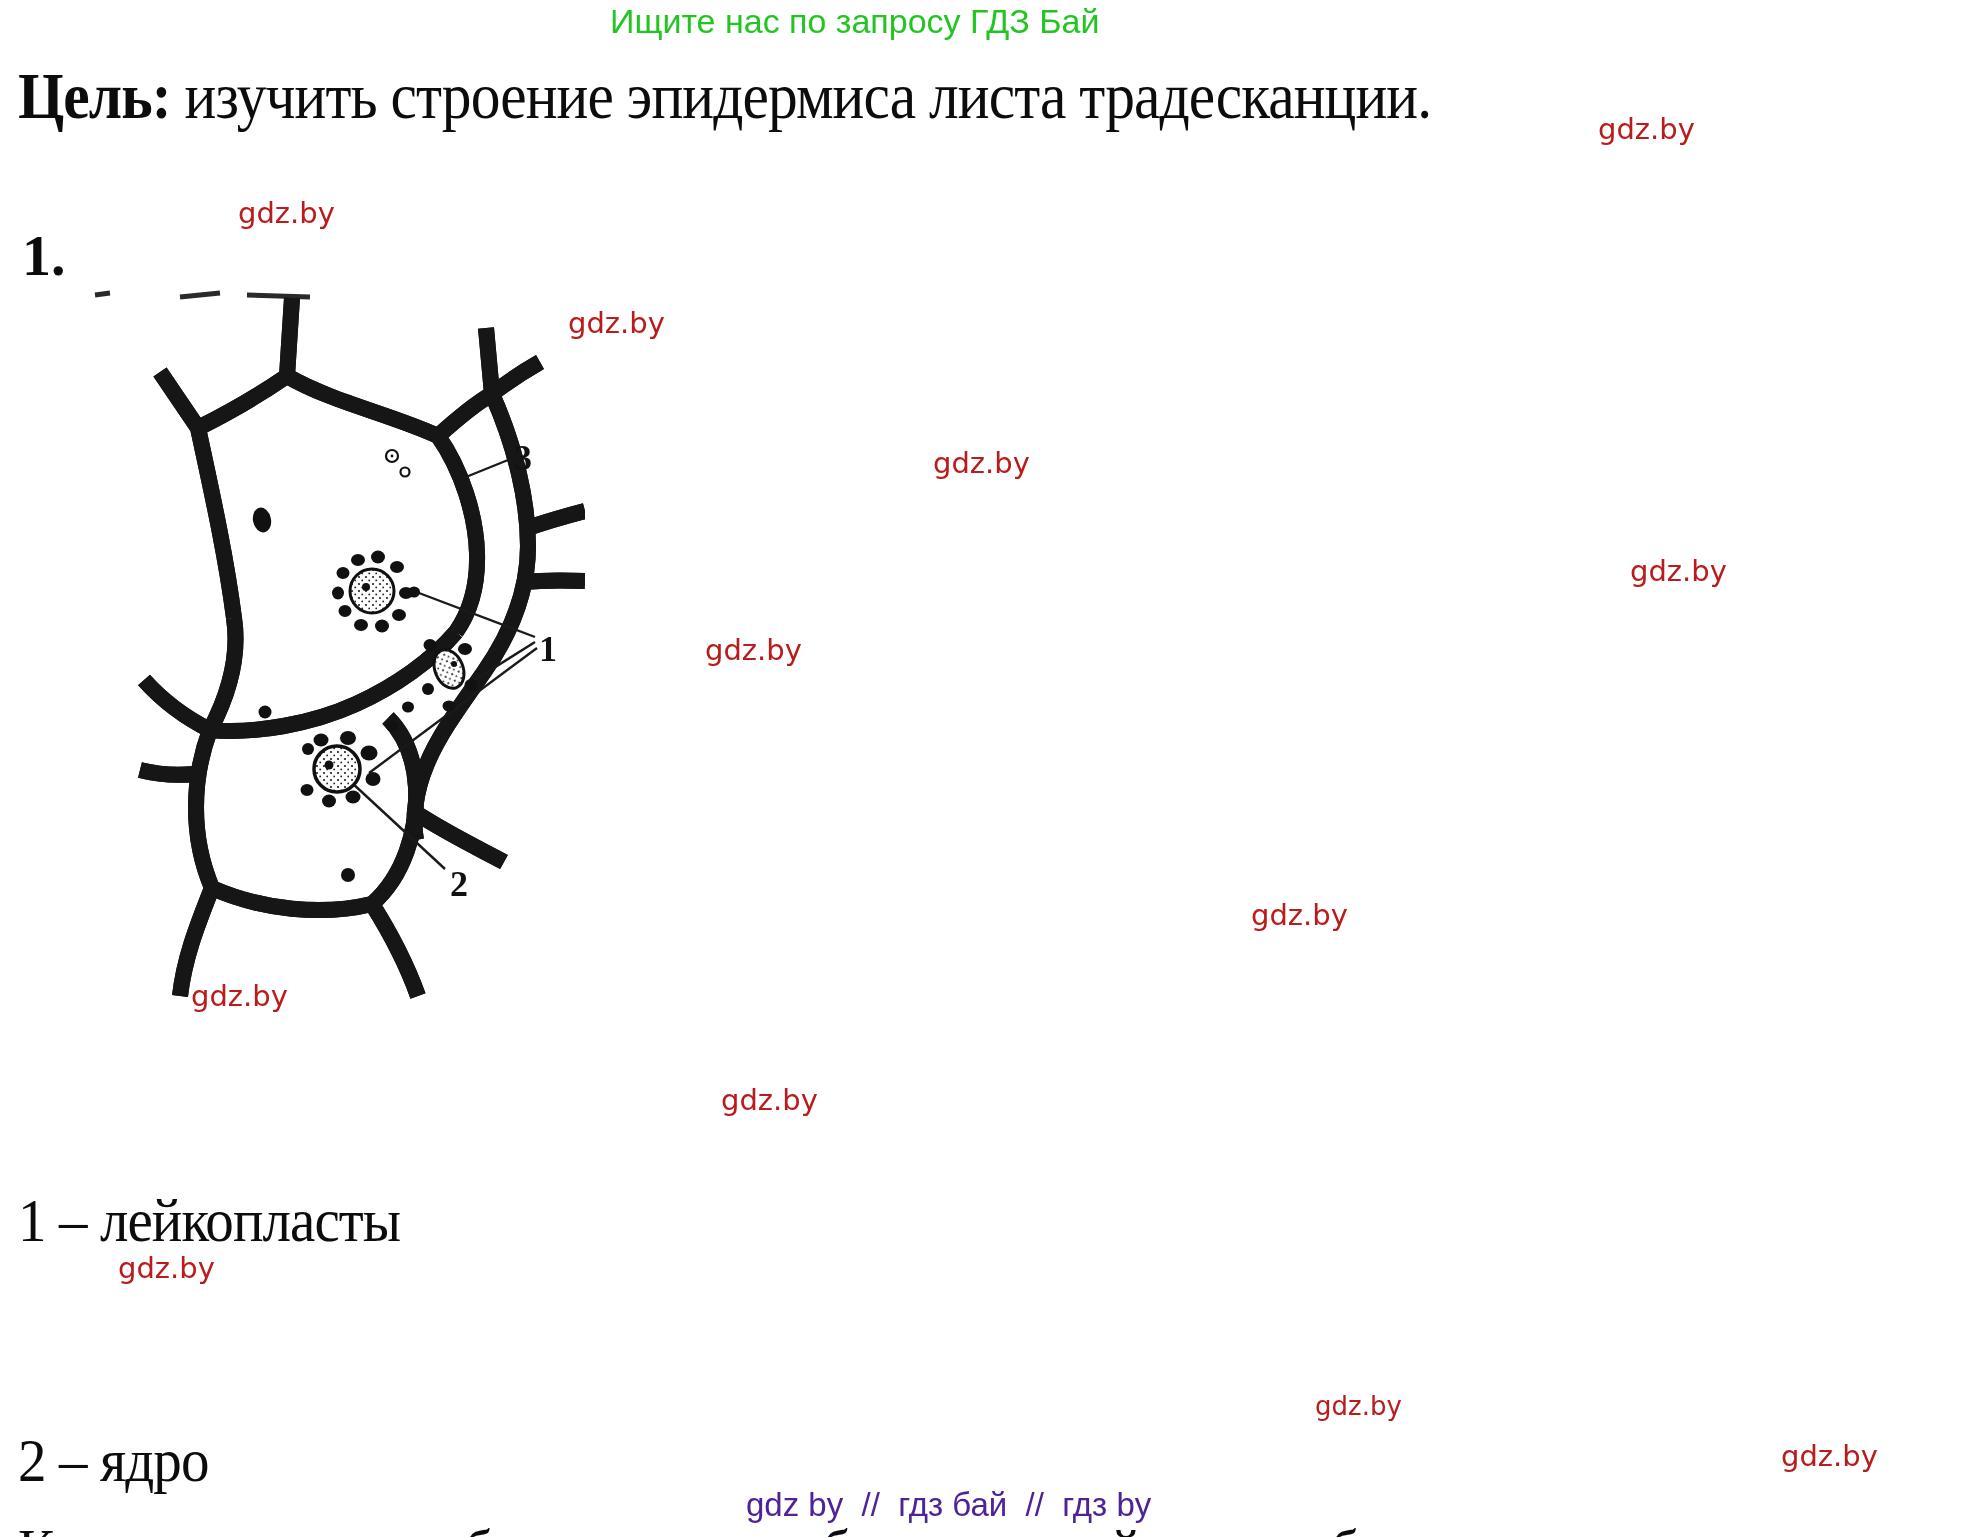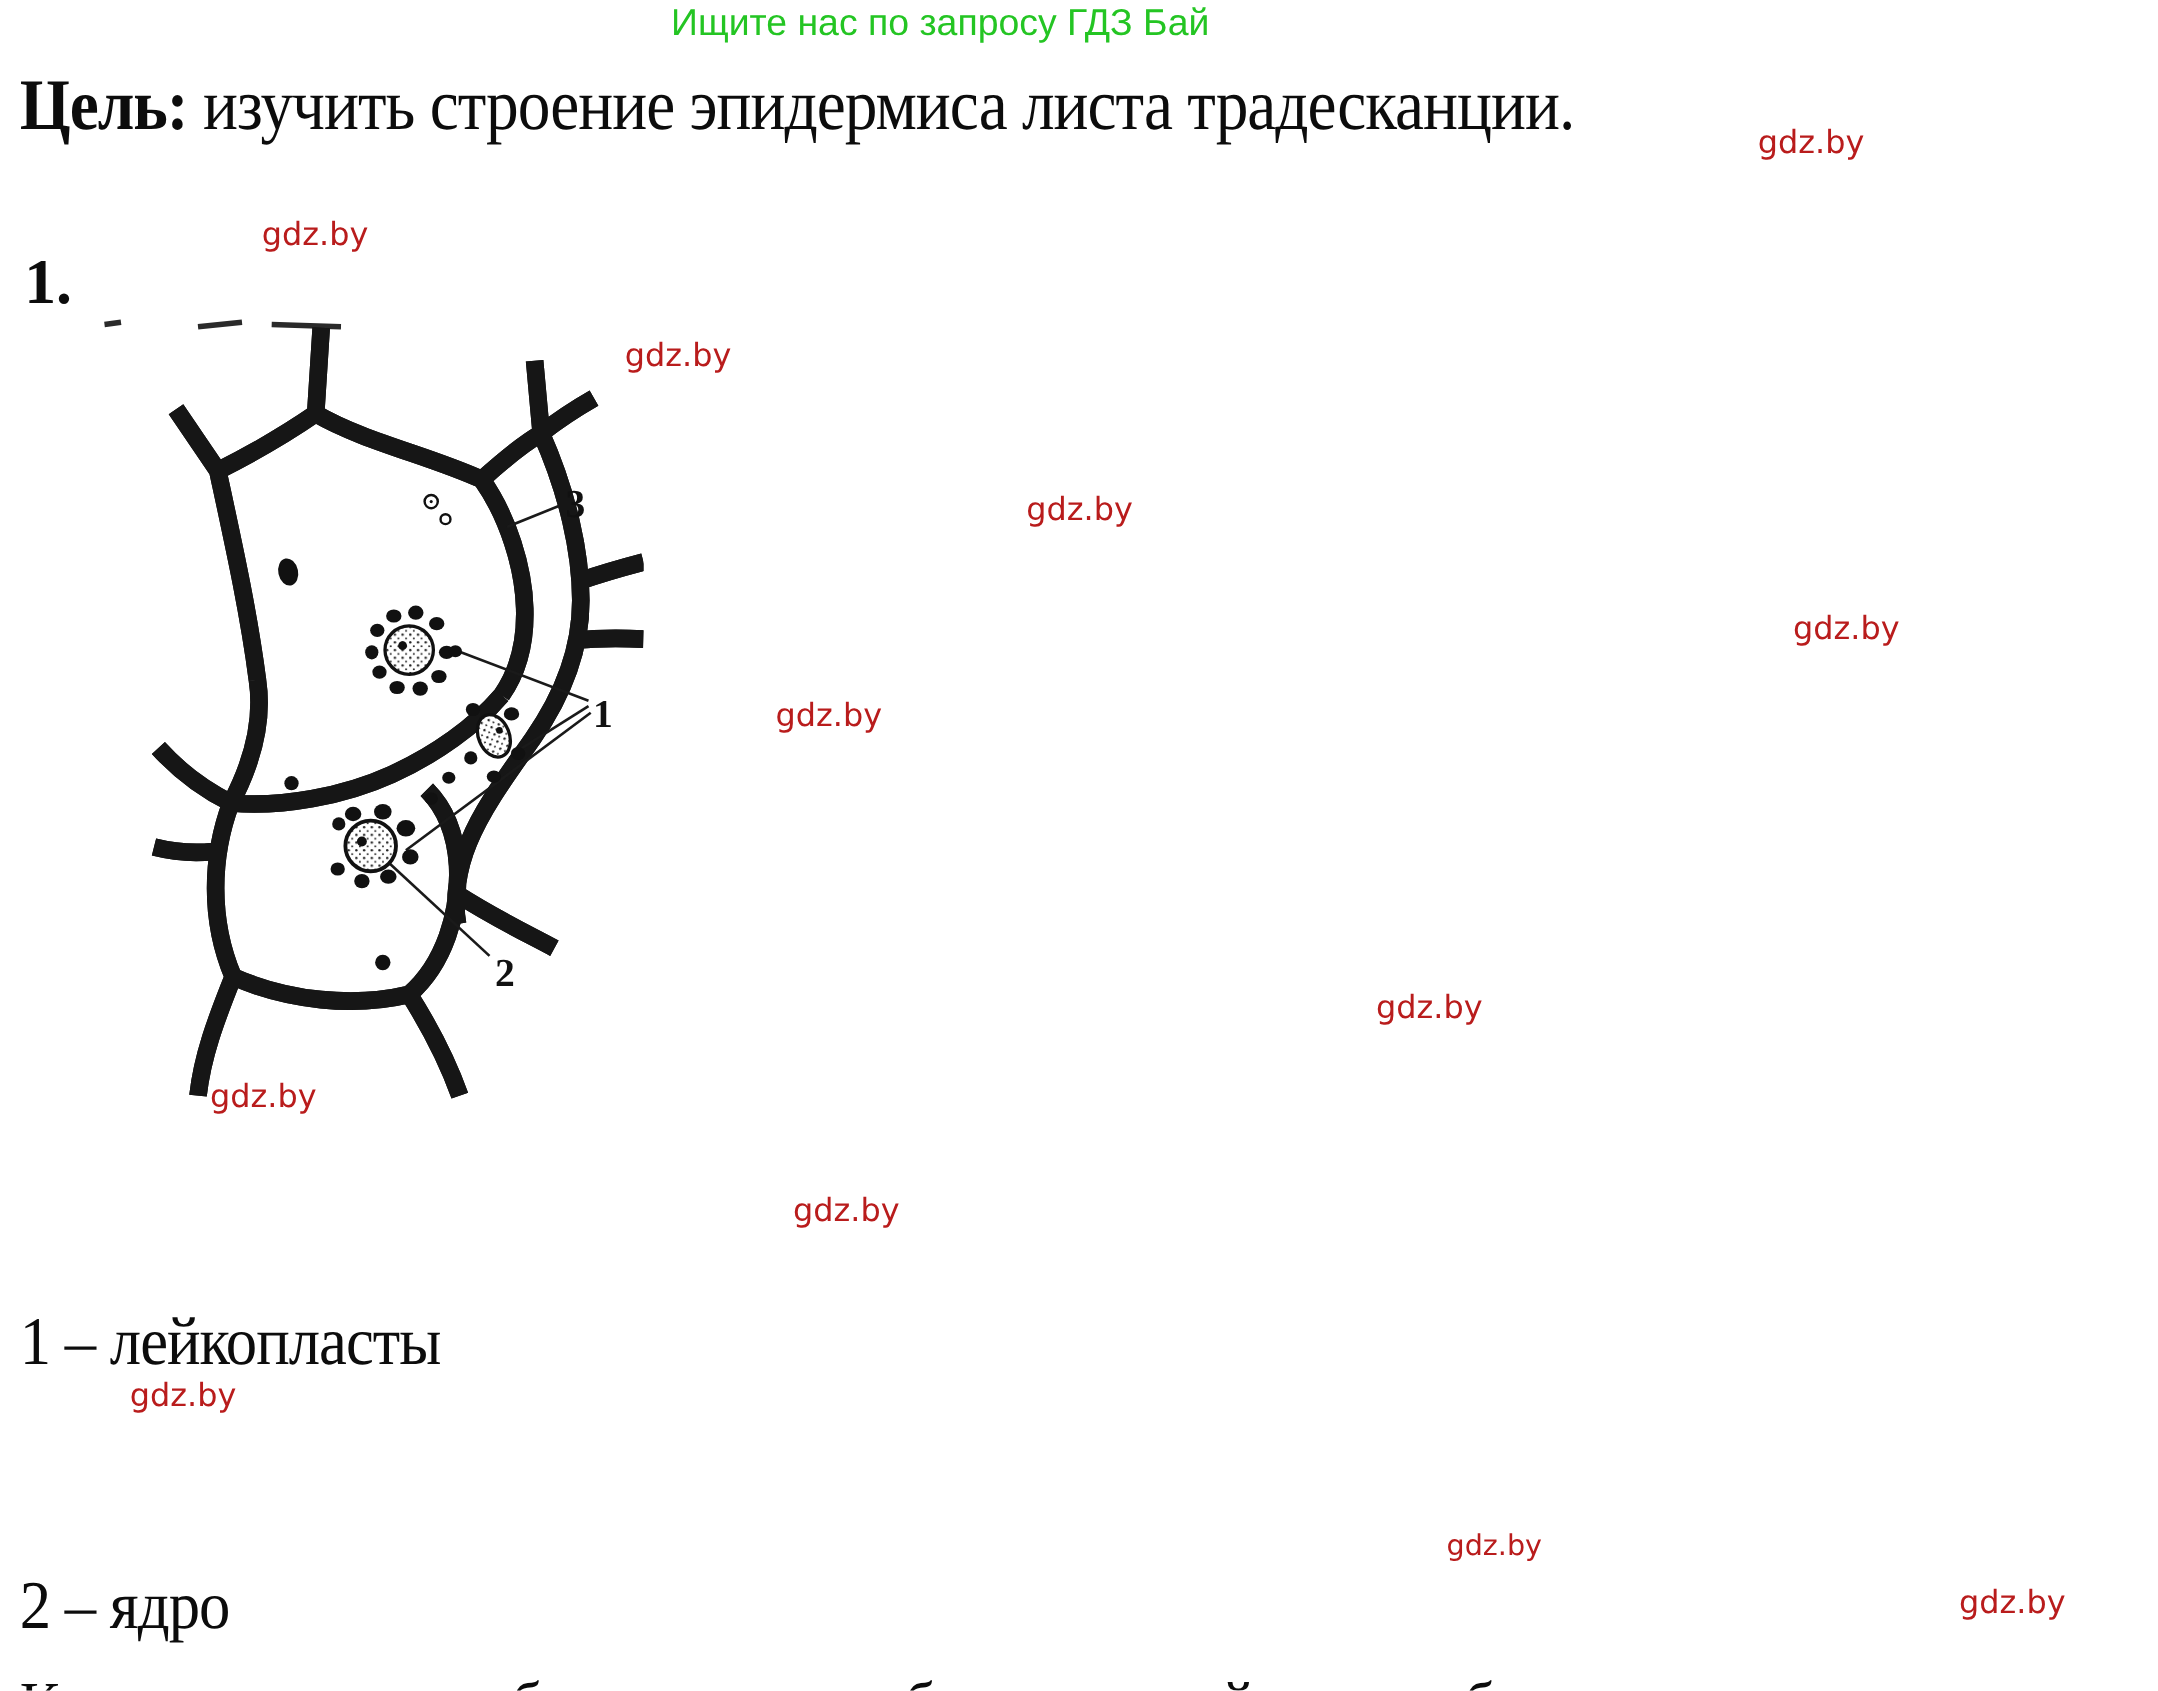--- a/index.html
+++ b/index.html
@@ -162,14 +162,15 @@
     <div>1 – лейкопласты</div>
     <div>2 – ядро</div>
     
   </div>
 
   <div class="abs answer">
     <div>Клетки эпидермиса бесцветные, чтобы солнечный свет свободно проникал</div>
     
   </div>
 
+  <div class="abs footer">gdz by  //  гдз бай  //  гдз by</div>
 
 </div>
 
 </body></html>

